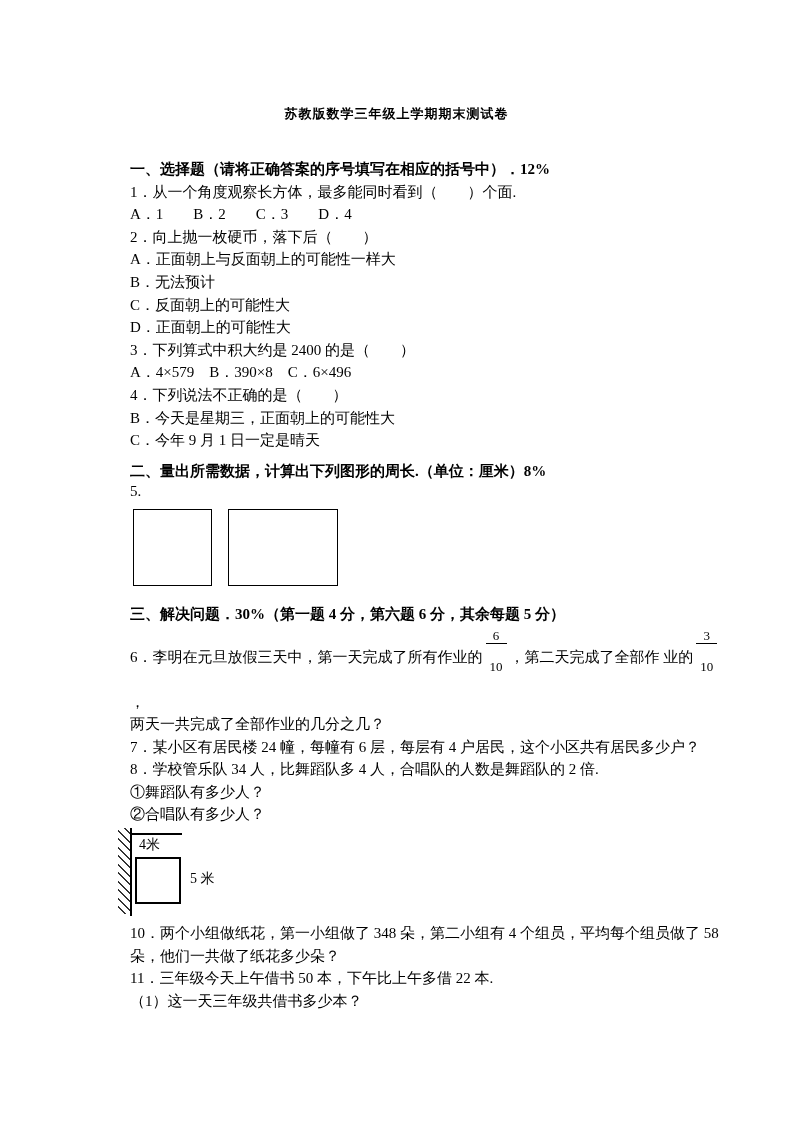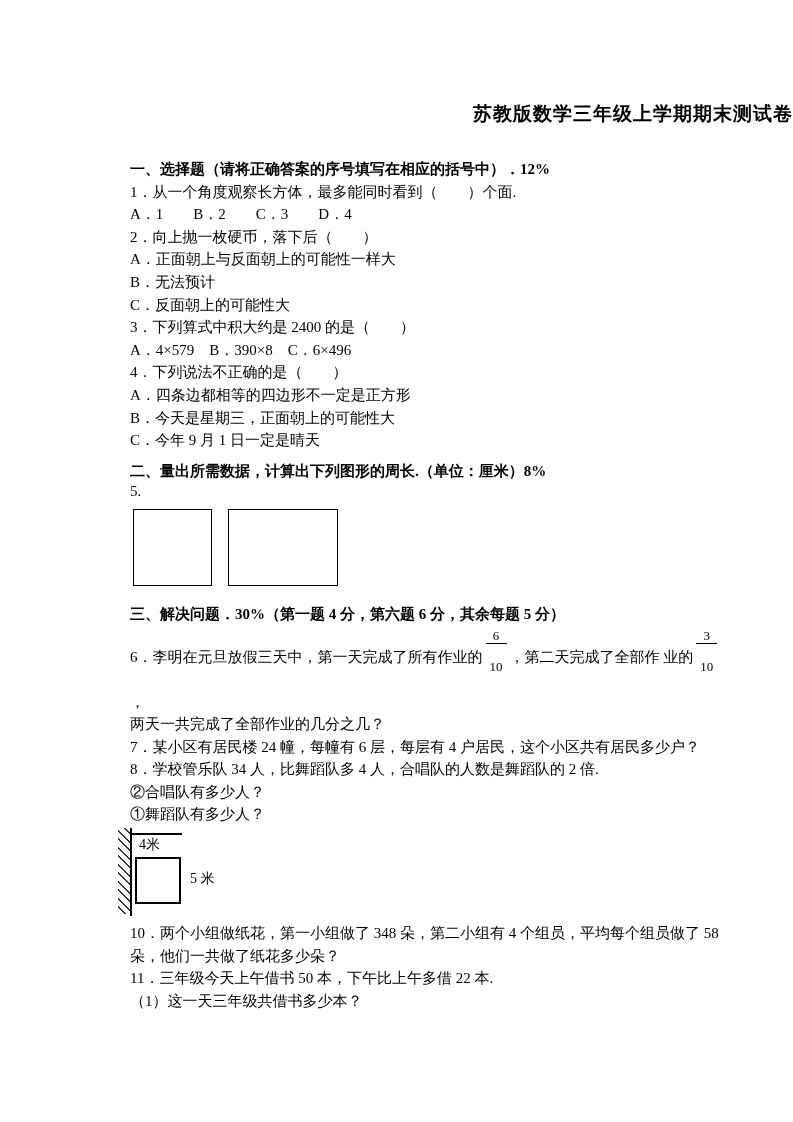--- a/index.html
+++ b/index.html
@@ -11,22 +11,22 @@
     background:#ffffff;
     font-family:"Liberation Serif","DejaVu Serif",serif;
     font-size:15px;
     line-height:22.6px;
     color:#000;
     overflow:hidden;
   }
   .doc-title {
     position:absolute;
     top:101px; left:0; width:100%;
-    text-align:right;
-    font-size:19px;
+    text-align:center;
+    font-size:13px;
     font-weight:bold;
     line-height:26px;
     letter-spacing:1px;
   }
   .content {
     position:absolute;
     left:130px; top:158px;
     width:602px;
   }
   .sec-heading { font-weight:bold; }
@@ -75,24 +75,24 @@
 
   <div class="content">
 
     <div class="line sec-heading">一、选择题（请将正确答案的序号填写在相应的括号中）．12%</div>
     <div class="line">1．从一个角度观察长方体，最多能同时看到（　　）个面.</div>
     <div class="line">A．1　　B．2　　C．3　　D．4</div>
     <div class="line">2．向上抛一枚硬币，落下后（　　）</div>
     <div class="line">A．正面朝上与反面朝上的可能性一样大</div>
     <div class="line">B．无法预计</div>
     <div class="line">C．反面朝上的可能性大</div>
+    <div class="line">D．正面朝上的可能性大</div>
     <div class="line">3．下列算式中积大约是 2400 的是（　　）</div>
     <div class="line">A．4×579　B．390×8　C．6×496</div>
     <div class="line">4．下列说法不正确的是（　　）</div>
-    <div class="line">A．四条边都相等的四边形不一定是正方形</div>
     <div class="line">B．今天是星期三，正面朝上的可能性大</div>
     <div class="line">C．今年 9 月 1 日一定是晴天</div>
 
     <div class="line sec-heading gap-top">二、量出所需数据，计算出下列图形的周长.（单位：厘米）8%</div>
     <div class="line q5-label-line">5.</div>
     <div class="shapes-row">
       <div class="shape square"></div>
       <div class="shape rectwide"></div>
     </div>
 
@@ -100,22 +100,22 @@
 
     <div class="line sec-heading">三、解决问题．30%（第一题 4 分，第六题 6 分，其余每题 5 分）</div>
 
     <div class="line frac-line">
       <span>6．李明在元旦放假三天中，第一天完成了所有作业的</span><span class="frac"><span class="num">6</span><span class="den">10</span></span><span>，第二天完成了全部作 业的</span><span class="frac"><span class="num">3</span><span class="den">10</span></span><span>，</span>
     </div>
     <div class="line">两天一共完成了全部作业的几分之几？</div>
 
     <div class="line">7．某小区有居民楼 24 幢，每幢有 6 层，每层有 4 户居民，这个小区共有居民多少户？</div>
     <div class="line">8．学校管乐队 34 人，比舞蹈队多 4 人，合唱队的人数是舞蹈队的 2 倍.</div>
+    <div class="line">①舞蹈队有多少人？</div>
     <div class="line">②合唱队有多少人？</div>
-    <div class="line">①舞蹈队有多少人？</div>
 
     <div class="garden-fig">
       <div class="wall-hatch"></div>
       <div class="wall-line"></div>
       <div class="dim-top"></div>
       <div class="label-4m">4米</div>
       <div class="garden-rect"></div>
       <div class="label-5m">5 米</div>
     </div>
 

